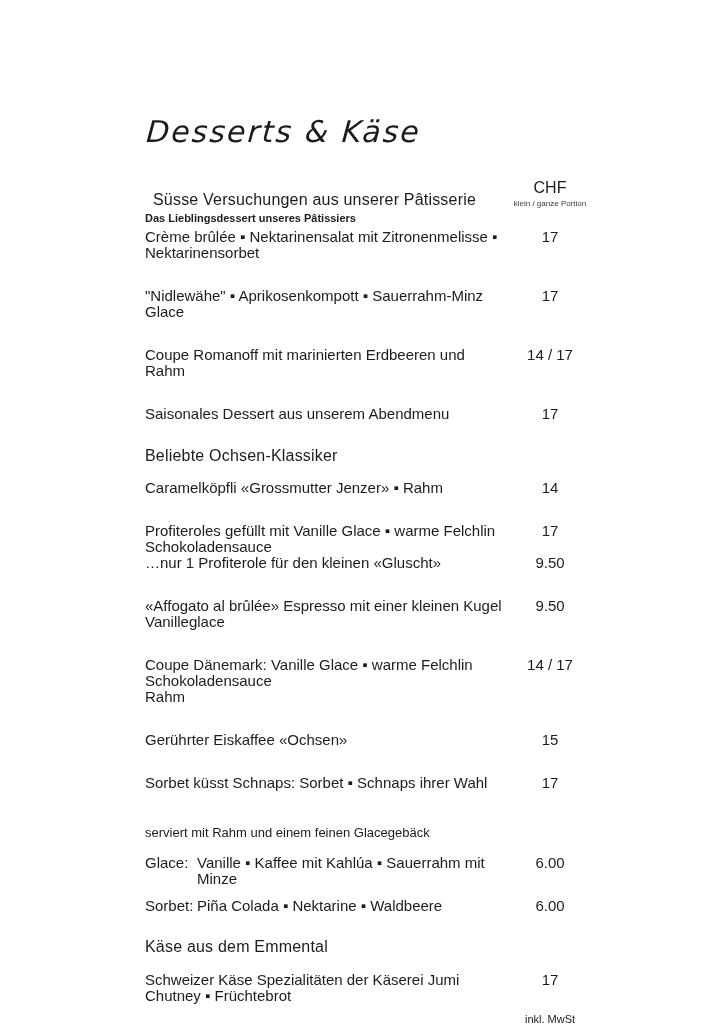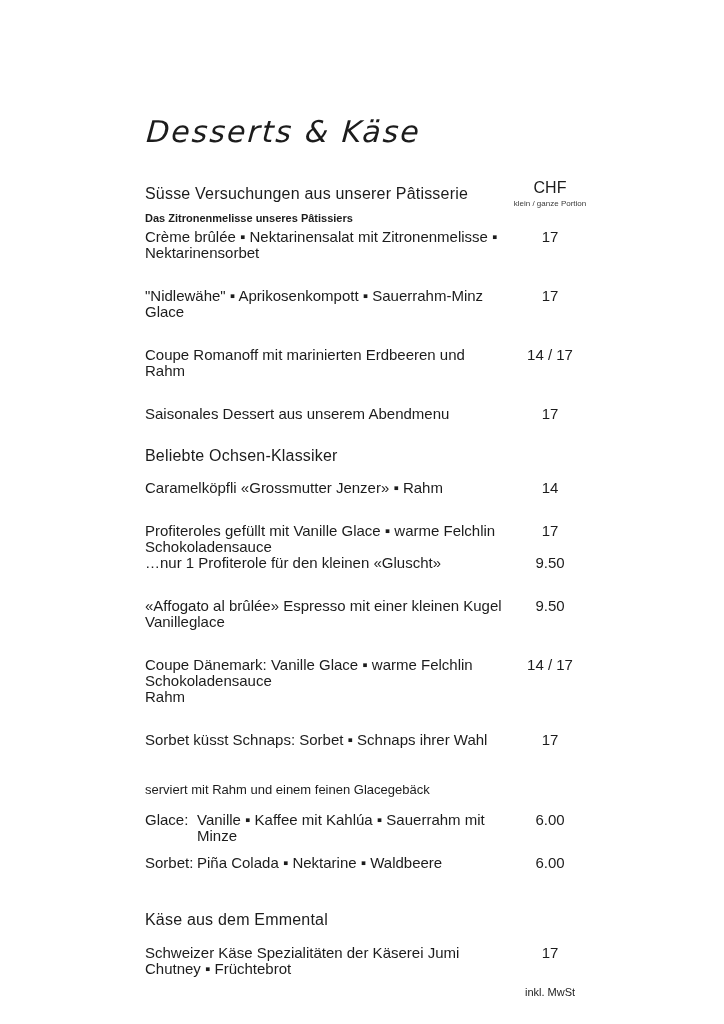--- a/index.html
+++ b/index.html
@@ -33,23 +33,23 @@
   .sec-kaese      { margin-top: 23px; }
 
   h2 {
     font-size: 16px;
     font-weight: normal;
     line-height: 20px;
     margin: 0;
     letter-spacing: 0.2px;
   }
   .sec-klassiker h2 { margin-bottom: 14px; }
-  .sec-kaese h2     { margin-bottom: 15px; margin-top: 16px; }
-
-  .section-head { display: flex; align-items: center; }
+  .sec-kaese h2     { margin-bottom: 15px; }
+
+  .section-head { display: flex; align-items: flex-end; margin-left: 8px; }
   .section-head h2 { flex: 1; }
   .chf-col { width: 80px; text-align: center; }
   .chf { font-size: 16px; line-height: 20px; }
   .portion-note { font-size: 8px; line-height: 12px; color: #3a3a3a; white-space: nowrap; }
 
   .subtitle { font-size: 13px; line-height: 16px; margin-top: 6px; margin-bottom: 14px; }
 
   .item { margin-bottom: 27px; }
   .item:last-child { margin-bottom: 0; }
   .item-glace { margin-bottom: 11px; }
@@ -74,21 +74,21 @@
   <section class="sec-patisserie">
     <div class="section-head">
       <h2>Süsse Versuchungen aus unserer Pâtisserie</h2>
       <div class="chf-col">
         <div class="chf">CHF</div>
         <div class="portion-note">klein / ganze Portion</div>
       </div>
     </div>
 
     <div class="item">
-      <div class="bold-label">Das Zitronenmelisse unseres Pâtissiers</div>
+      <div class="bold-label">Das Lieblingsdessert unseres Pâtissiers</div>
       <div class="line">
         <span class="desc">Crème brûlée ▪ Nektarinensalat mit Zitronenmelisse ▪ Nektarinensorbet</span>
         <span class="price">17</span>
       </div>
     </div>
 
     <div class="item">
       <div class="line">
         <span class="desc">"Nidlewähe" ▪ Aprikosenkompott ▪ Sauerrahm-Minz Glace</span>
         <span class="price">17</span>
@@ -142,20 +142,26 @@
       <div class="line">
         <span class="desc">Coupe Dänemark: Vanille Glace  ▪ warme Felchlin Schokoladensauce</span>
         <span class="price">14 / 17</span>
       </div>
       <div class="line">
         <span class="desc">Rahm</span>
         <span class="price"></span>
       </div>
     </div>
 
+    <div class="item">
+      <div class="line">
+        <span class="desc">Gerührter Eiskaffee «Ochsen»</span>
+        <span class="price">15</span>
+      </div>
+    </div>
 
     <div class="item">
       <div class="line">
         <span class="desc">Sorbet küsst Schnaps: Sorbet  ▪ Schnaps ihrer Wahl</span>
         <span class="price">17</span>
       </div>
     </div>
   </section>
 
   <section class="sec-glace">

